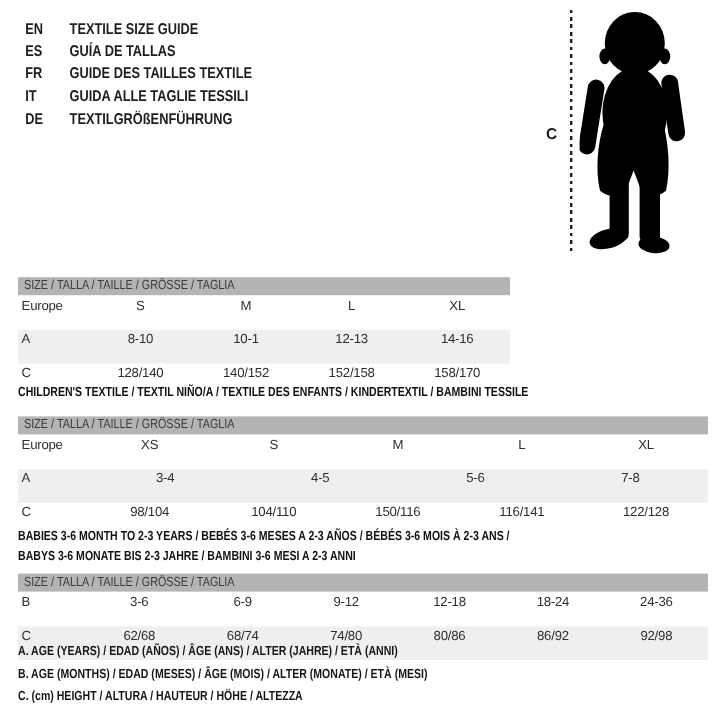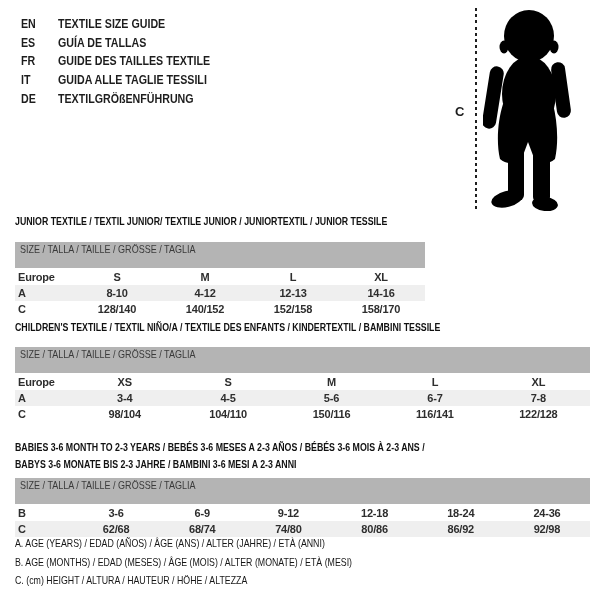--- a/index.html
+++ b/index.html
@@ -24,30 +24,30 @@
   
   .sec{position:absolute;left:15px;}
   .sec1{top:216px;width:410px;}
   .sec2{top:322px;width:575px;}
   .sec3{top:426px;width:575px;margin-top:13px;}
   .sec-title{font-weight:bold;font-size:11px;line-height:11px;color:#111;}
   .sec-title.two-line{line-height:17px;}
   .sec1 .tbl{margin-top:15px;}
   .sec2 .tbl{margin-top:14px;}
   .sec3 .tbl{margin-top:5px;}
-  .size-bar{background:#b4b4b4;height:26px;line-height:15px;font-size:11px;color:#3a3a3a;
+  .size-bar{background:#b4b4b4;height:15px;line-height:15px;font-size:11px;color:#3a3a3a;
     padding-left:5px;margin-bottom:1px;}
-  .trow{display:flex;height:16px;line-height:16px;font-size:11px;color:#2e2e2e;letter-spacing:-0.2px;font-weight:bold;}
+  .trow{display:flex;height:28px;line-height:16px;font-size:11px;color:#2e2e2e;letter-spacing:-0.2px;}
   .trow.shaded{background:#efefef;}
   .tcell{flex:1;text-align:center;}
   .tcell.label{flex:0 0 55px;width:55px;text-align:left;padding-left:3px;}
 
   
   .notes{position:absolute;left:15px;top:534px;}
-  .note{height:18.5px;line-height:18.5px;font-weight:normal;font-size:11px;color:#161616;}
+  .note{height:18.5px;line-height:18.5px;font-weight:bold;font-size:11px;color:#161616;}
 </style>
 </head>
 <body>
 
 <div class="page">
 
   <div class="langs">
       <div class="lang-row">
         <span class="lang-code"><span class="cond">EN</span></span>
         <span><span class="cond">TEXTILE SIZE GUIDE</span></span>
@@ -83,35 +83,34 @@
       <rect x="71" y="56" width="14" height="56" rx="7" transform="rotate(-8 78 84)"></rect>
       <path d="M20,98 C15,114 13,136 17,153 C24,159 35,159 39,152 L45,136 L51,152 C55,159 65,159 72,153 C76,135 74,114 70,98 Z"></path>
       <rect x="25" y="138" width="16" height="57" rx="6"></rect>
       <rect x="50" y="138" width="17" height="59" rx="6"></rect>
       <ellipse cx="24" cy="193" rx="16" ry="8" transform="rotate(-14 24 193)"></ellipse>
       <ellipse cx="62" cy="198" rx="13" ry="7" transform="rotate(6 62 198)"></ellipse>
     </g>
   </svg>
 
   <section class="sec sec1">
-    <div class="sec-title"><span class="cond8">JUNIOR TEXTILE / TEXTIL JUNIOR/ TEXTILE JUNIOR / JUNIORTEXTIL / JUNIOR TESSILE</span></div>
     <div class="tbl">
       <div class="size-bar"><span class="cond">SIZE / TALLA / TAILLE / GRÖSSE / TAGLIA</span></div>
       <div>
           <div class="trow">
             <div class="tcell label">Europe</div>
             <div class="tcell">S</div>
             <div class="tcell">M</div>
             <div class="tcell">L</div>
             <div class="tcell">XL</div>
           </div>
           <div class="trow shaded">
             <div class="tcell label">A</div>
             <div class="tcell">8-10</div>
-            <div class="tcell">4-12</div>
+            <div class="tcell">10-1</div>
             <div class="tcell">12-13</div>
             <div class="tcell">14-16</div>
           </div>
           <div class="trow">
             <div class="tcell label">C</div>
             <div class="tcell">128/140</div>
             <div class="tcell">140/152</div>
             <div class="tcell">152/158</div>
             <div class="tcell">158/170</div>
           </div>
@@ -130,21 +129,20 @@
             <div class="tcell">S</div>
             <div class="tcell">M</div>
             <div class="tcell">L</div>
             <div class="tcell">XL</div>
           </div>
           <div class="trow shaded">
             <div class="tcell label">A</div>
             <div class="tcell">3-4</div>
             <div class="tcell">4-5</div>
             <div class="tcell">5-6</div>
-            <div class="tcell">6-7</div>
             <div class="tcell">7-8</div>
           </div>
           <div class="trow">
             <div class="tcell label">C</div>
             <div class="tcell">98/104</div>
             <div class="tcell">104/110</div>
             <div class="tcell">150/116</div>
             <div class="tcell">116/141</div>
             <div class="tcell">122/128</div>
           </div>

